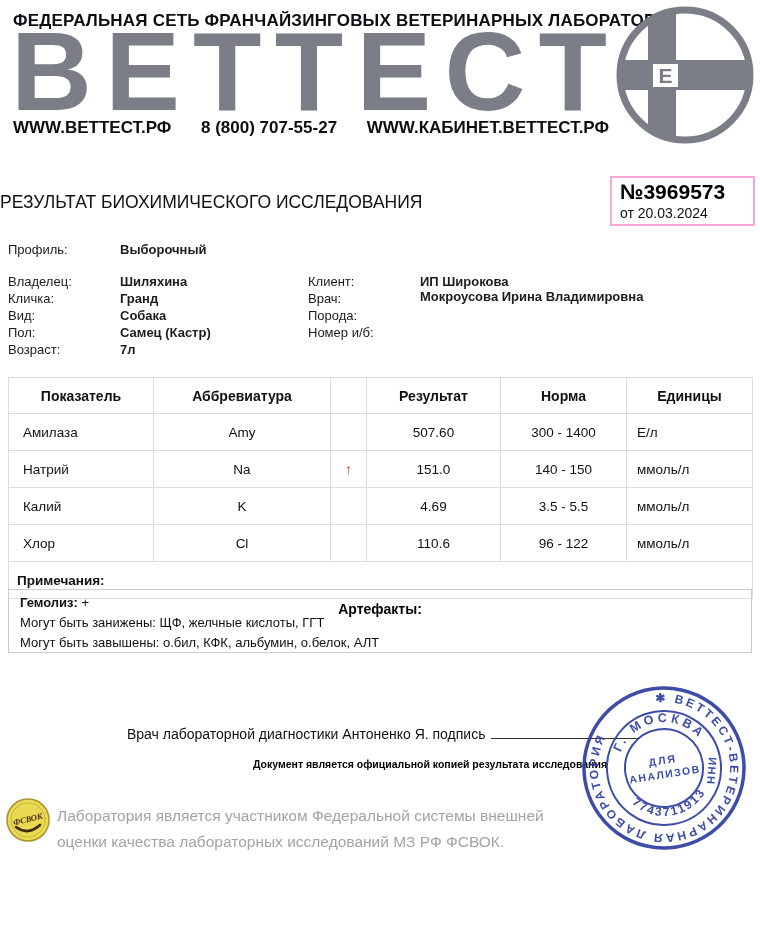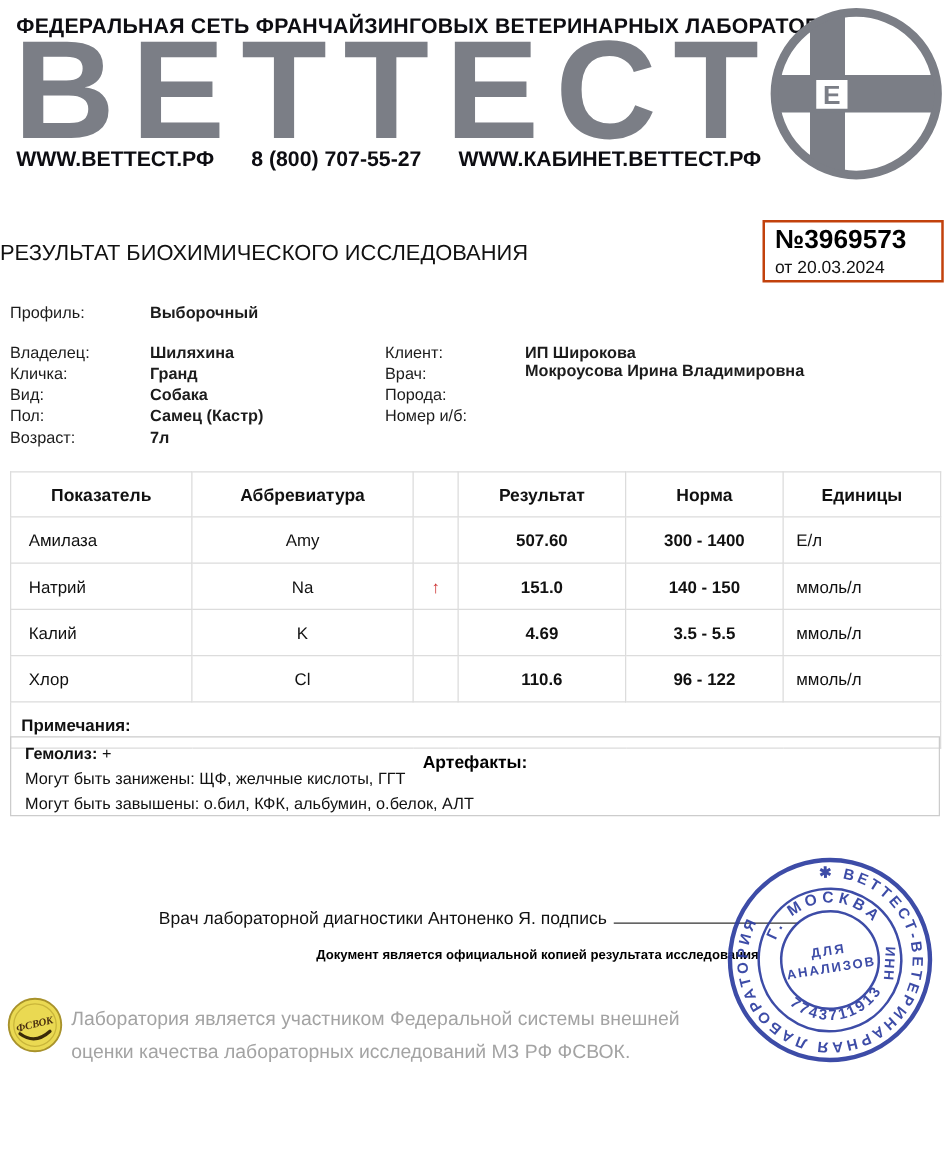--- a/index.html
+++ b/index.html
@@ -8,38 +8,38 @@
 
   
   .tagline { position:absolute; left:13px; top:11px; width:596px; font-size:17px; font-weight:bold; letter-spacing:0.2px; color:#0d0d12; white-space:nowrap; }
   .brand-word { position:absolute; left:11px; top:16px; width:596px; display:flex; justify-content:space-between; font-size:112px; font-weight:bold; line-height:1; color:#7b7e86; }
   .brand-word span { display:block; }
   .header-links { position:absolute; left:13px; top:118px; width:596px; display:flex; justify-content:space-between; font-size:17px; font-weight:bold; color:#0d0d12; }
   .logo-mark { position:absolute; left:610px; top:4px; }
 
   
   .doc-title { position:absolute; left:0; top:192px; width:612px; text-align:left; font-size:17.5px; color:#111; }
-  .num-box { position:absolute; left:610px; top:176px; width:145px; height:50px; border:2px solid #c2410c; padding:2px 8px; }
+  .num-box { position:absolute; left:610px; top:176px; width:145px; height:50px; border:2px solid #f9a8d4; padding:2px 8px; }
   .num-box .num { font-size:21px; font-weight:bold; color:#000; line-height:24px; }
   .num-box .date { font-size:14px; color:#111; line-height:18px; }
 
   
   .inf { position:absolute; font-size:13px; color:#1c1c1c; line-height:15px; white-space:nowrap; }
   .lbl-l { left:8px; } .val-l { left:120px; font-weight:bold; }
   .lbl-r { left:308px; } .val-r { left:420px; font-weight:bold; }
 
   
   table.results { position:absolute; left:8px; top:377px; width:744px; border-collapse:collapse; table-layout:fixed; }
   table.results th, table.results td { border:1px solid #dcdcdc; font-size:13.5px; color:#111; }
   table.results th { height:36px; font-size:14px; font-weight:bold; text-align:center; }
   table.results td { height:37px; }
   td.c-name { text-align:left; padding-left:14px; }
   td.c-abbr { text-align:center; }
   td.c-flag { text-align:center; font-weight:bold; font-size:14px; }
-  td.c-res, td.c-norm { text-align:center; font-weight:bold; }
+  td.c-res, td.c-norm { text-align:center; font-weight:normal; }
   td.c-units { text-align:left; padding-left:10px; }
   td.c-notes { font-weight:bold; font-size:14px; padding-left:8px; }
 
   
   .art-heading { position:absolute; left:0; top:601px; width:760px; text-align:center; font-size:14px; font-weight:bold; color:#000; }
   .art-box { position:absolute; left:8px; top:589px; width:744px; height:64px; border:1px solid #ccc; padding:3px 11px; font-size:13px; color:#111; line-height:20px; }
 
   
   .sign-line { position:absolute; left:127px; top:726px; font-size:14px; color:#111; white-space:nowrap; }
   .sig-rule { display:inline-block; width:148px; border-bottom:1.3px solid #333; margin-left:6px; vertical-align:baseline; }

